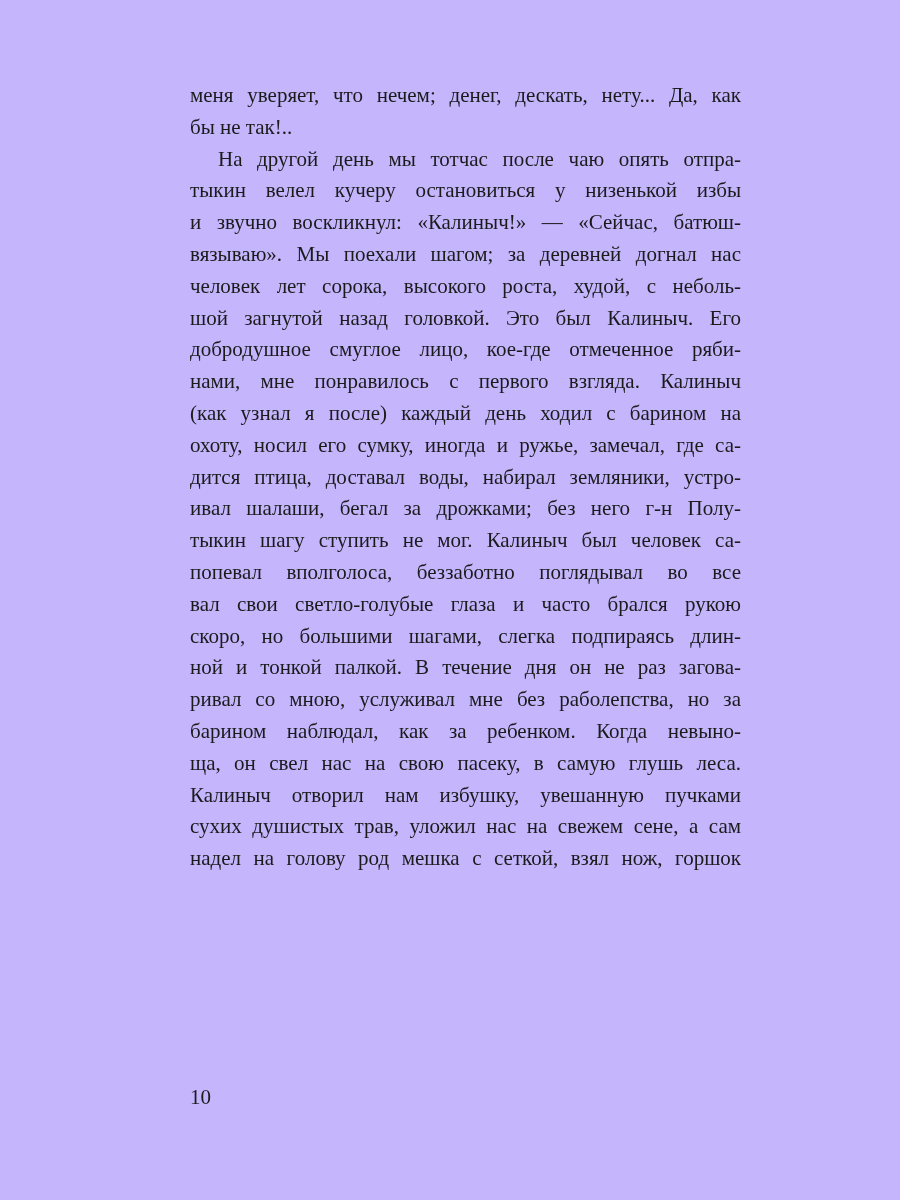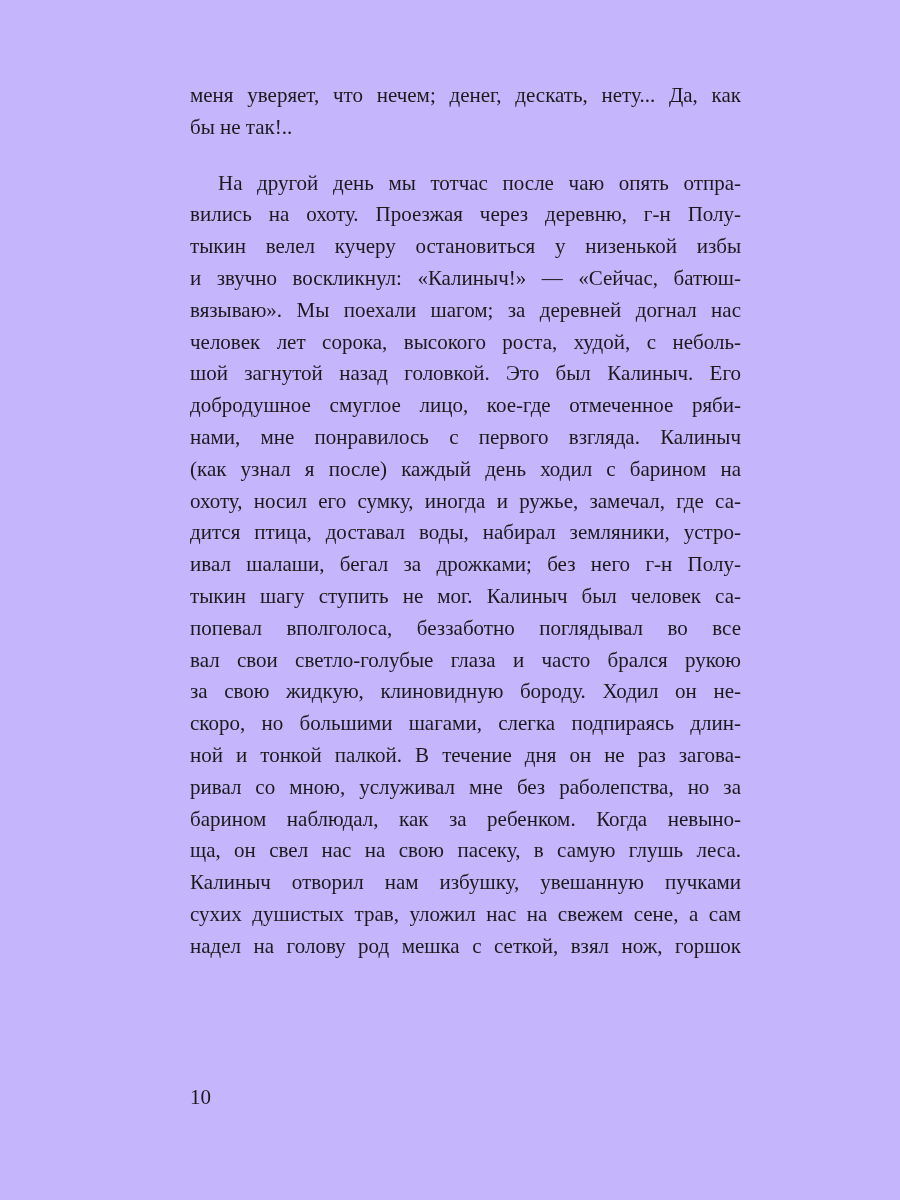--- a/index.html
+++ b/index.html
@@ -31,55 +31,52 @@
     text-align-last: justify;
     height: 31.8px;
     overflow: hidden;
   }
   .line.no-justify {
     text-align: right;
     text-align-last: left;
   }
   .line.indent {
     text-indent: 28px;
-    margin-top: 24px;
   }
   .page-number {
     position: absolute;
     left: 190px;
     top: 1082px;
     font-size: 21px;
     line-height: 31.8px;
     color: #1b1b1b;
   }
 </style>
 </head>
 <body>
 
 <div class="page">
   <div class="text-block" id="text-block">
       <div class="line">меня уверяет, что нечем; денег, дескать, нету... Да, как</div>
       <div class="line no-justify">бы не так!..</div>
       <div class="line indent">На другой день мы тотчас после чаю опять отпра-</div>
-      <div class="line">вились на охоту. Проезжая через деревню, г-н Полу-</div>
       <div class="line">тыкин велел кучеру остановиться у низенькой избы</div>
       <div class="line">и звучно воскликнул: «Калиныч!» — «Сейчас, батюш-</div>
       <div class="line">вязываю». Мы поехали шагом; за деревней догнал нас</div>
       <div class="line">человек лет сорока, высокого роста, худой, с неболь-</div>
       <div class="line">шой загнутой назад головкой. Это был Калиныч. Его</div>
       <div class="line">добродушное смуглое лицо, кое-где отмеченное ряби-</div>
       <div class="line">нами, мне понравилось с первого взгляда. Калиныч</div>
       <div class="line">(как узнал я после) каждый день ходил с барином на</div>
       <div class="line">охоту, носил его сумку, иногда и ружье, замечал, где са-</div>
       <div class="line">дится птица, доставал воды, набирал земляники, устро-</div>
       <div class="line">ивал шалаши, бегал за дрожками; без него г-н Полу-</div>
       <div class="line">тыкин шагу ступить не мог. Калиныч был человек са-</div>
       <div class="line">попевал вполголоса, беззаботно поглядывал во все</div>
       <div class="line">вал свои светло-голубые глаза и часто брался рукою</div>
-      <div class="line">за свою жидкую, клиновидную бороду. Ходил он не-</div>
       <div class="line">скоро, но большими шагами, слегка подпираясь длин-</div>
       <div class="line">ной и тонкой палкой. В течение дня он не раз загова-</div>
       <div class="line">ривал со мною, услуживал мне без раболепства, но за</div>
       <div class="line">барином наблюдал, как за ребенком. Когда невыно-</div>
       <div class="line">ща, он свел нас на свою пасеку, в самую глушь леса.</div>
       <div class="line">Калиныч отворил нам избушку, увешанную пучками</div>
       <div class="line">сухих душистых трав, уложил нас на свежем сене, а сам</div>
       <div class="line">надел на голову род мешка с сеткой, взял нож, горшок</div>
     </div>
   <div class="page-number">10</div>

